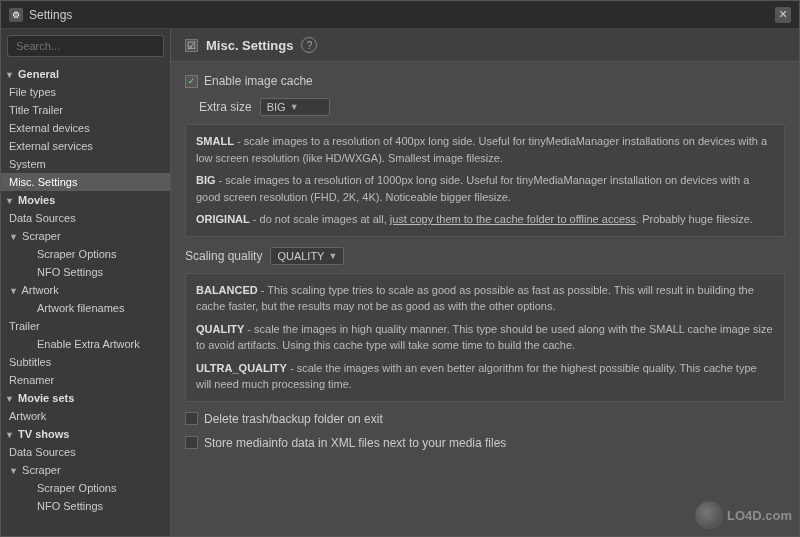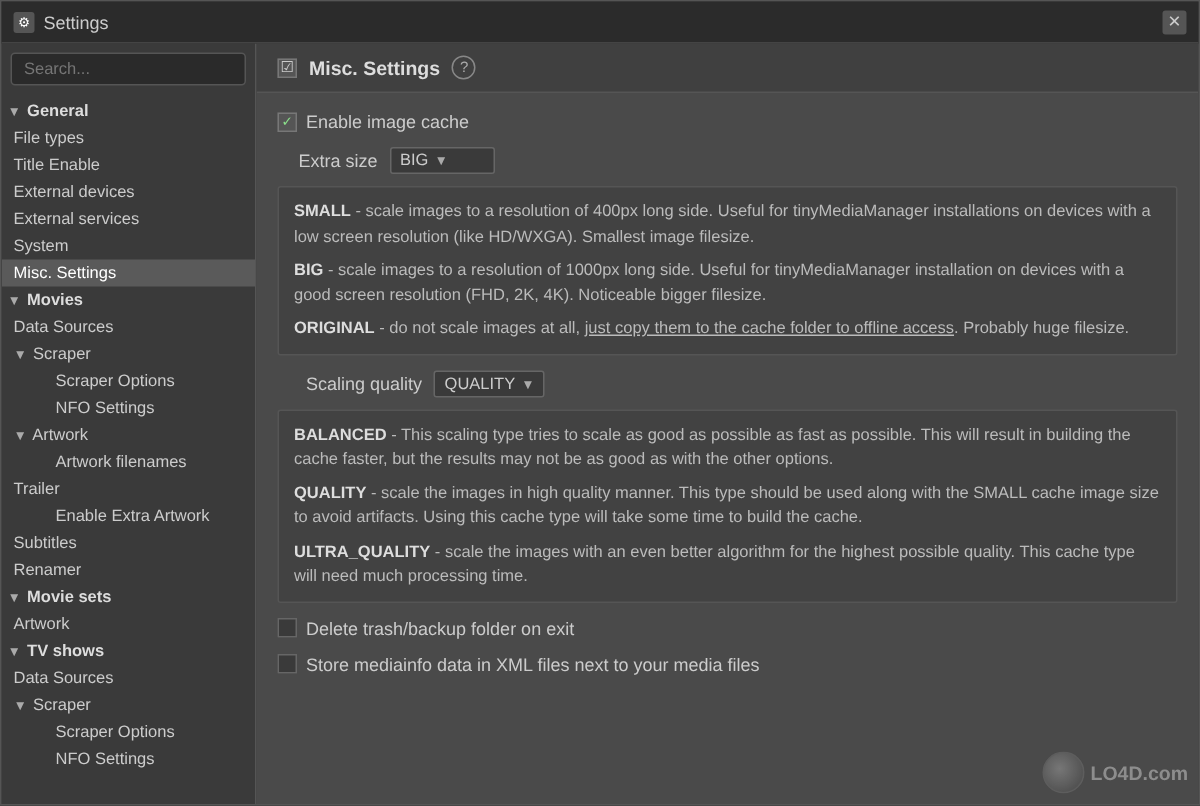--- a/index.html
+++ b/index.html
@@ -178,21 +178,20 @@
     }
     .panel-body::-webkit-scrollbar { width: 6px; }
     .panel-body::-webkit-scrollbar-track { background: #4a4a4a; }
     .panel-body::-webkit-scrollbar-thumb { background: #666; border-radius: 3px; }
 
     .section-row {
       display: flex;
       align-items: center;
       gap: 8px;
       margin-bottom: 10px;
-      margin-left: 19px;
     }
     .checkbox-row {
       display: flex;
       align-items: center;
       gap: 6px;
       margin-bottom: 10px;
     }
     .checkbox-square {
       width: 13px;
       height: 13px;
@@ -298,21 +297,21 @@
     <div class="sidebar">
       <input class="search-box" type="text" placeholder="Search..." style="">
 
       <div class="sidebar-tree">
 
         <div class="tree-item category">
           <span class="expand-arrow">▼</span>
           General
         </div>
         <div class="tree-item child">File types</div>
-        <div class="tree-item child">Title Enable</div>
+        <div class="tree-item child">Title Trailer</div>
         <div class="tree-item child">External devices</div>
         <div class="tree-item child">External services</div>
         <div class="tree-item child">System</div>
         <div class="tree-item child active">Misc. Settings</div>
 
         <div class="tree-item category">
           <span class="expand-arrow">▼</span>
           Movies
         </div>
         <div class="tree-item child">Data Sources</div>

